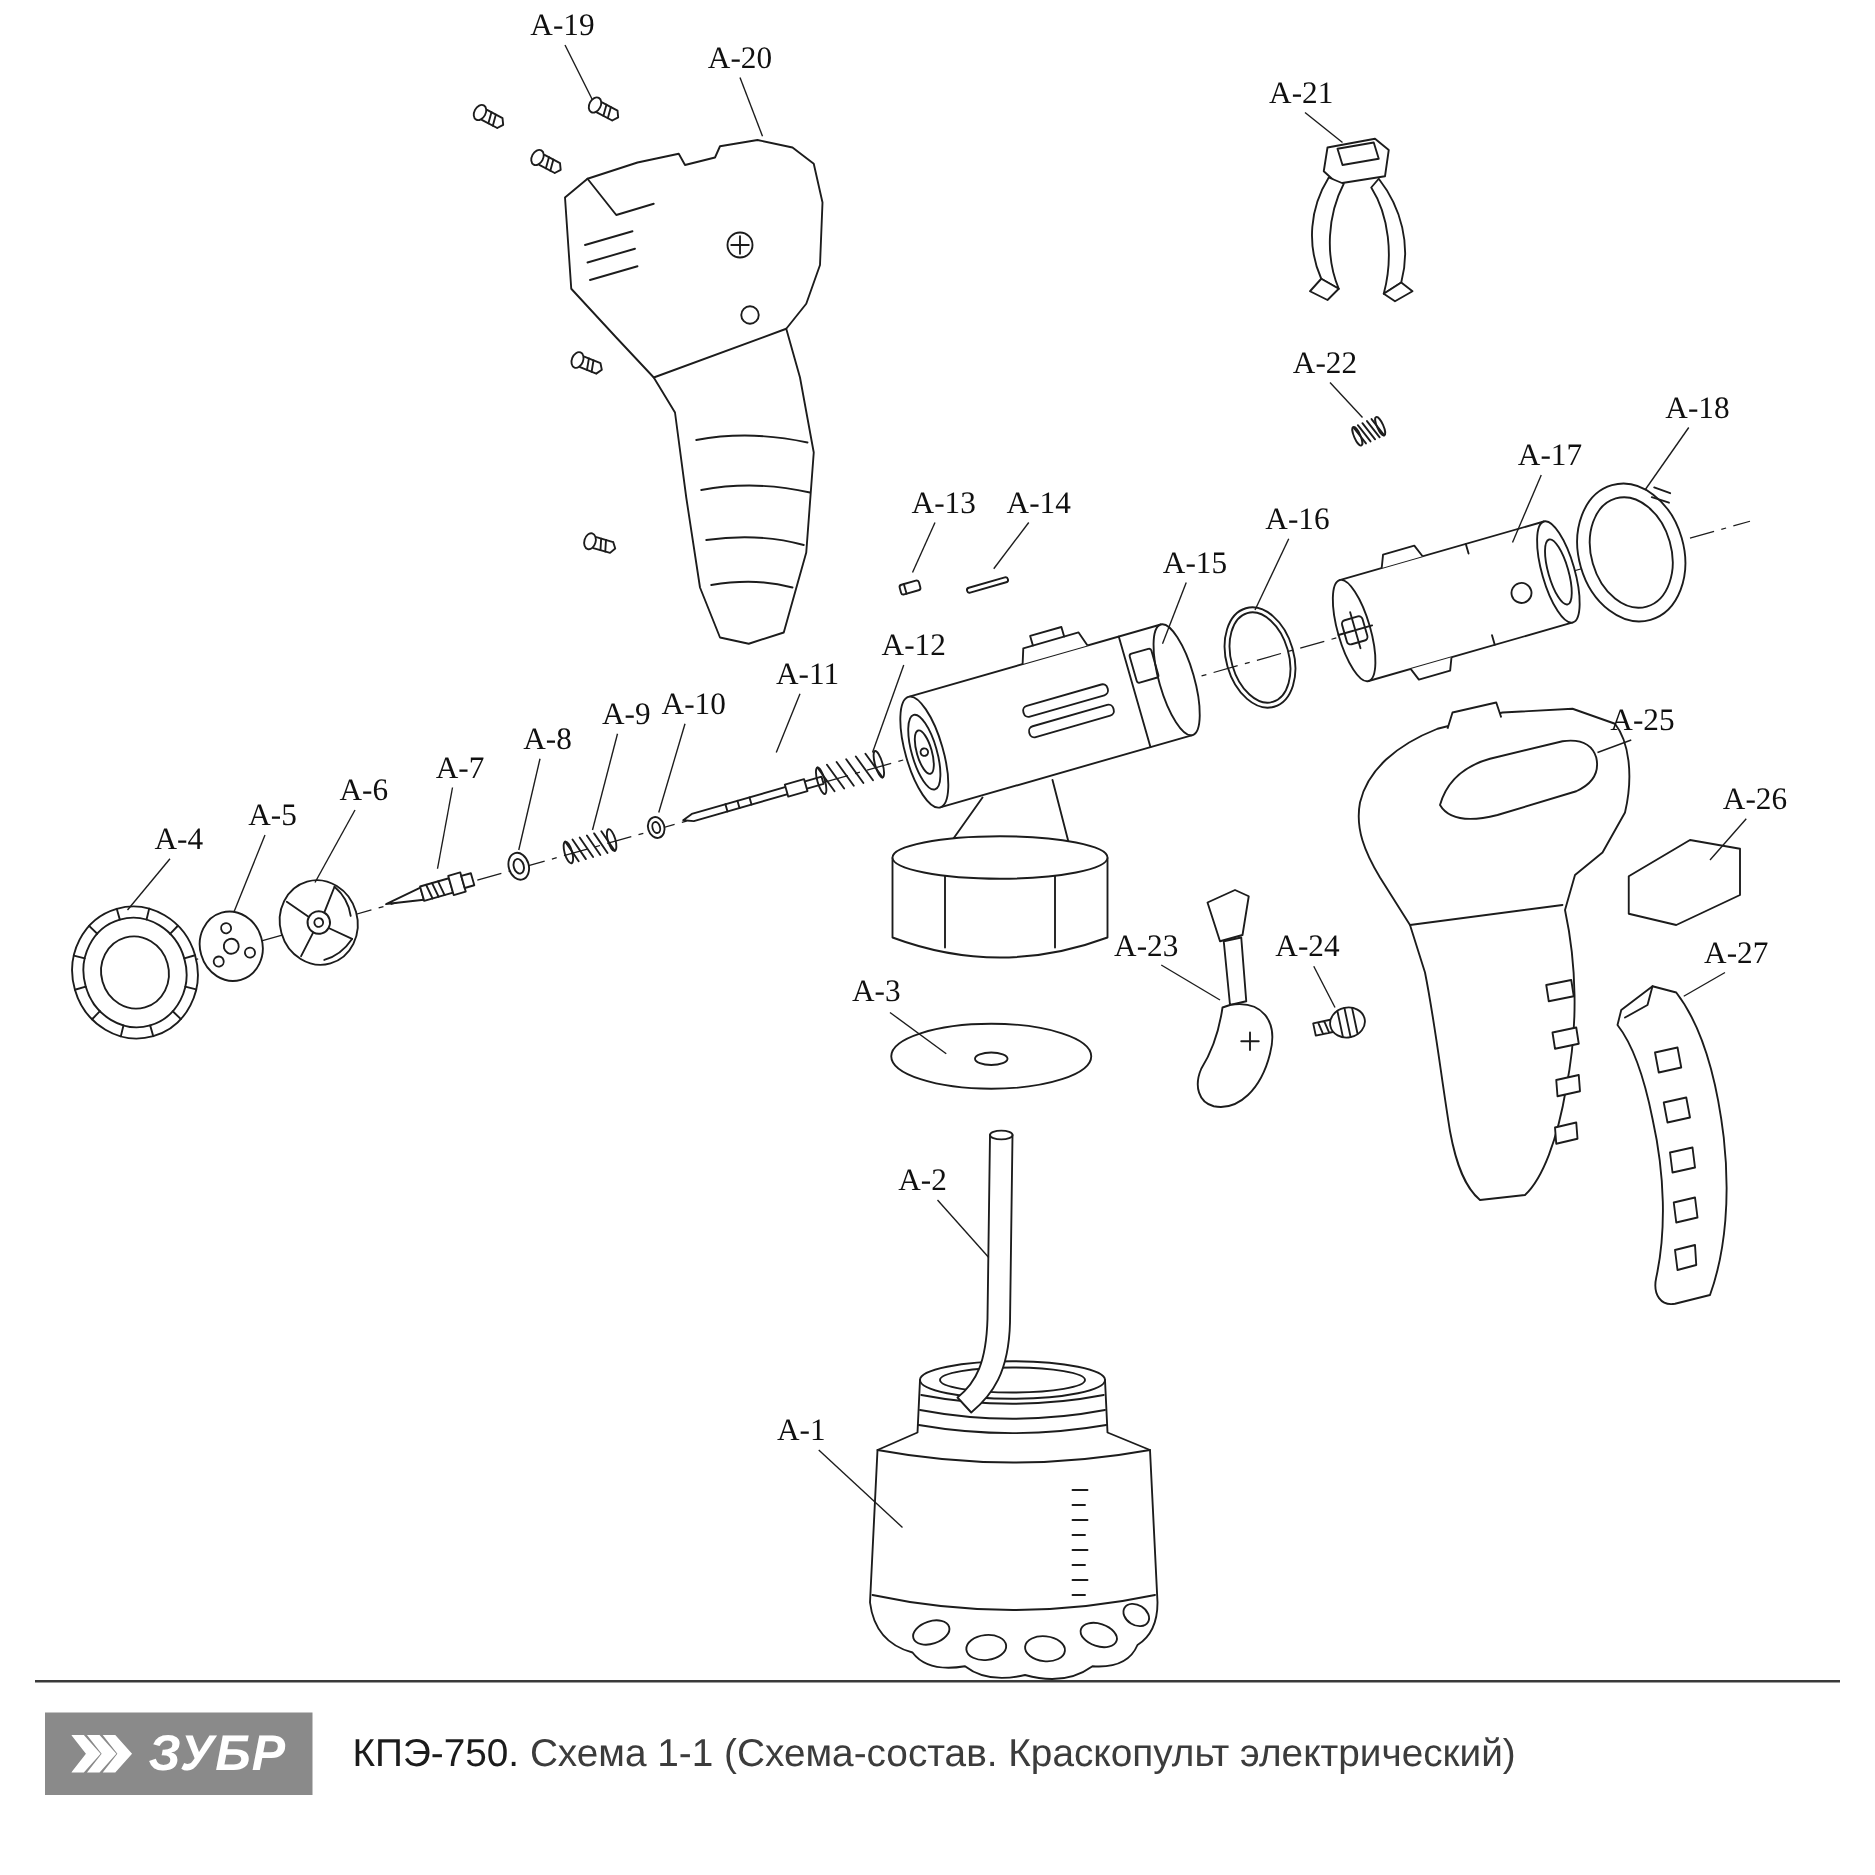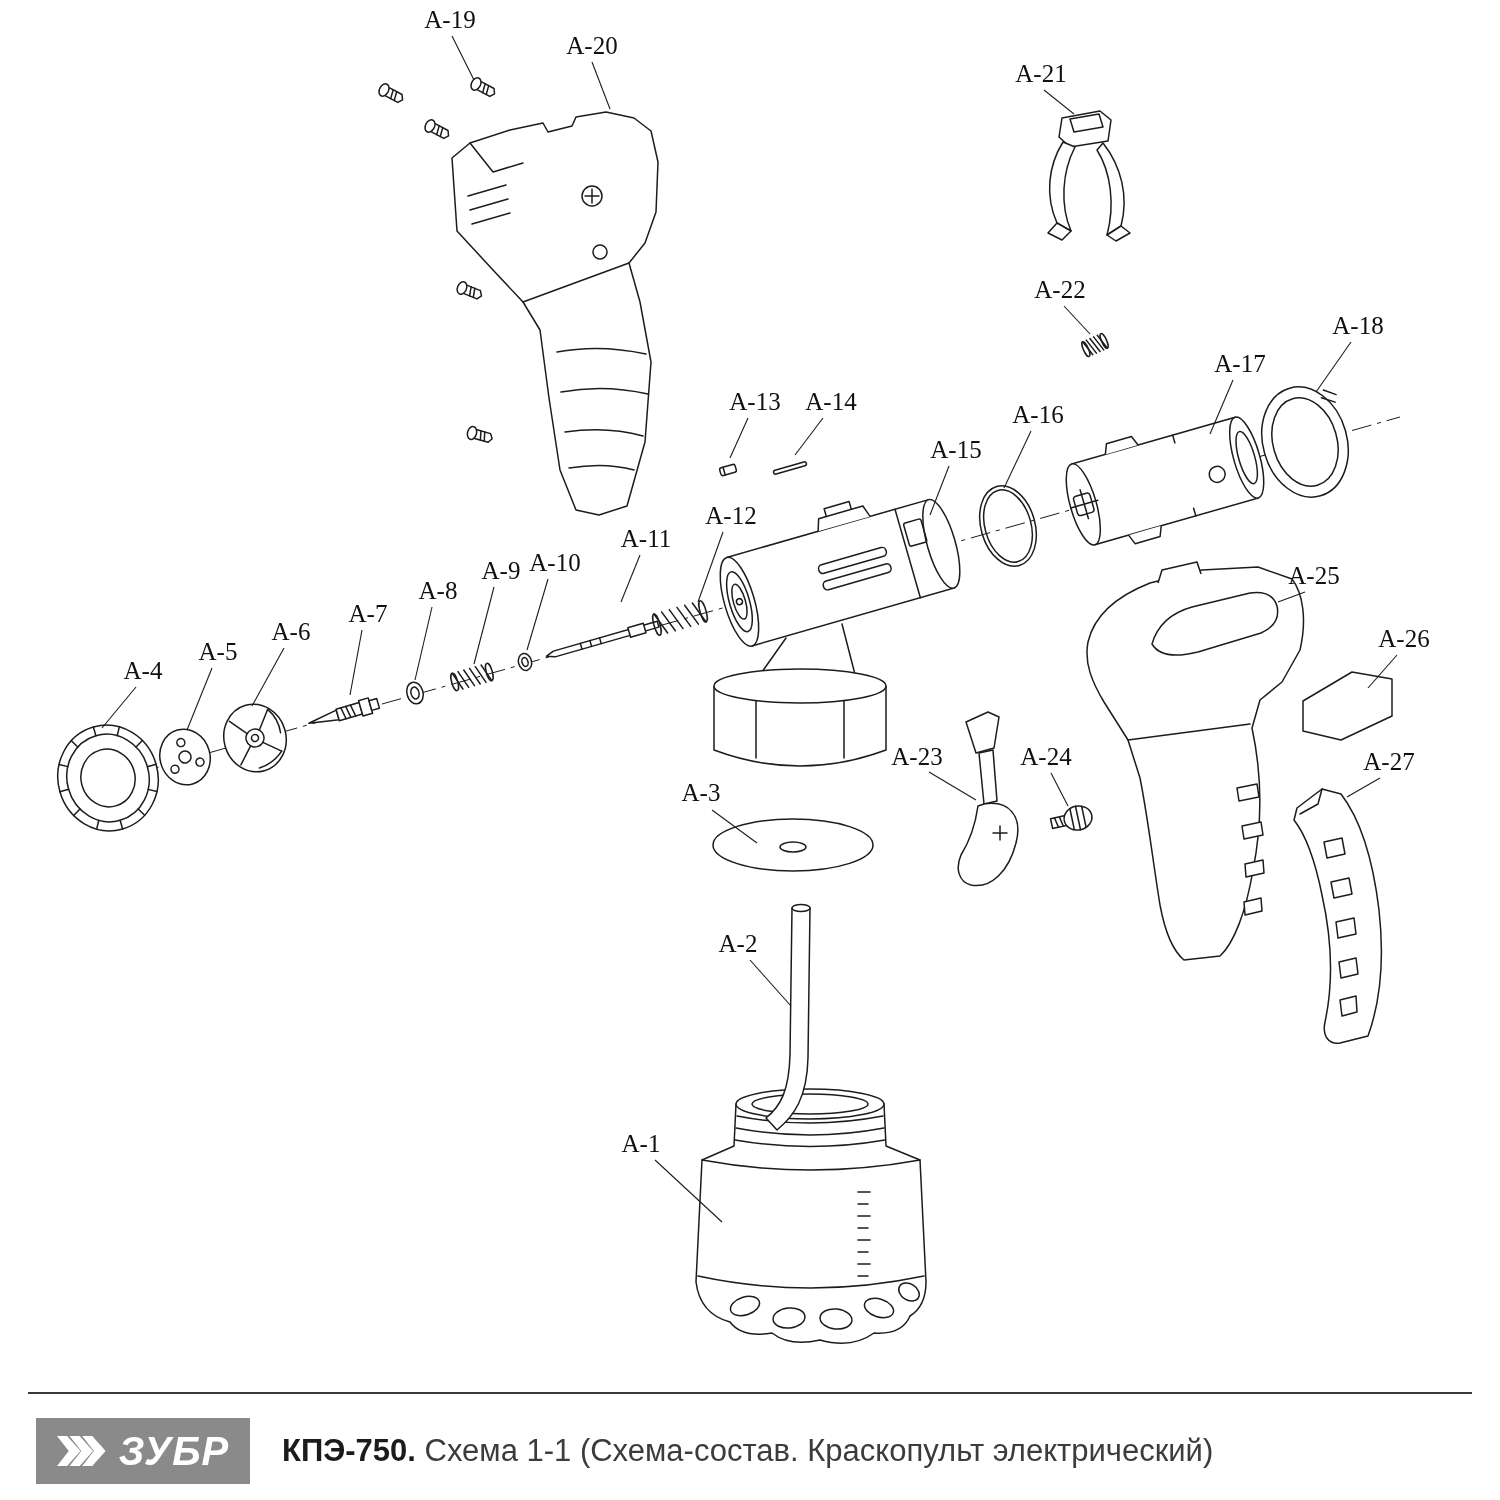--- a/index.html
+++ b/index.html
@@ -5,29 +5,29 @@
 <style>
   html,body{margin:0;padding:0;background:#ffffff;}
   .stage{position:relative;width:1500px;height:1500px;background:#fff;overflow:hidden;
          font-family:"Liberation Sans",sans-serif;}
   svg.diagram{position:absolute;left:0;top:0;}
   .ln{fill:none;stroke:#1c1c1c;stroke-width:1.5;stroke-linecap:round;stroke-linejoin:round;}
   .fw{fill:#ffffff;stroke:#1c1c1c;stroke-width:1.5;stroke-linejoin:round;}
   .lead{stroke:#1c1c1c;stroke-width:1.1;}
   .axis{stroke:#1c1c1c;stroke-width:1;stroke-dasharray:20 6 4 6;fill:none;}
   .lbl{font-family:"Liberation Serif",serif;font-size:25px;fill:#101010;}
-  .footer{position:absolute;left:0;top:1392px;width:1500px;}
+  .footer{position:absolute;left:0;top:1344px;width:1500px;}
   .rule{margin:0 28px;border-top:2px solid #3a3a3a;}
   .footer-row{display:flex;align-items:center;margin:24px 0 0 36px;}
   .logo{width:214px;height:66px;background:#8a8a8a;display:flex;align-items:center;
         justify-content:center;gap:10px;flex:0 0 auto;}
   .logo-text{color:#ffffff;font-weight:bold;font-style:italic;font-size:40px;
              letter-spacing:1px;font-family:"Liberation Sans",sans-serif;}
   .caption{margin-left:32px;font-size:31px;color:#3c3c3c;white-space:nowrap;}
-  .caption .model{font-weight:bold;color:#1b1b1b;}
+  .caption .model{font-weight:normal;color:#1b1b1b;}
   .caption .subtitle{}
 </style>
 </head>
 <body>
 
 <div class="stage">
 
 <svg class="diagram" width="1500" height="1500" viewBox="0 0 1500 1500">
   <defs>
     <g id="screw-proto">

